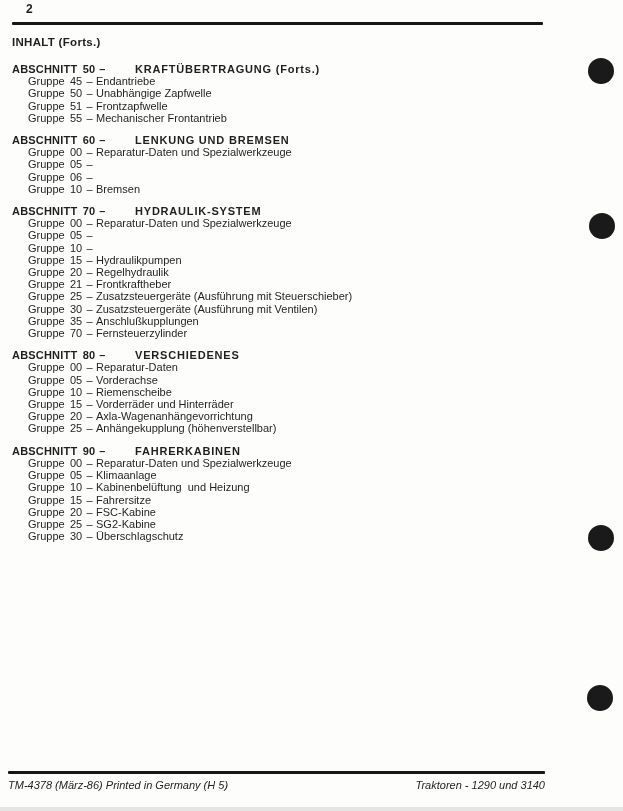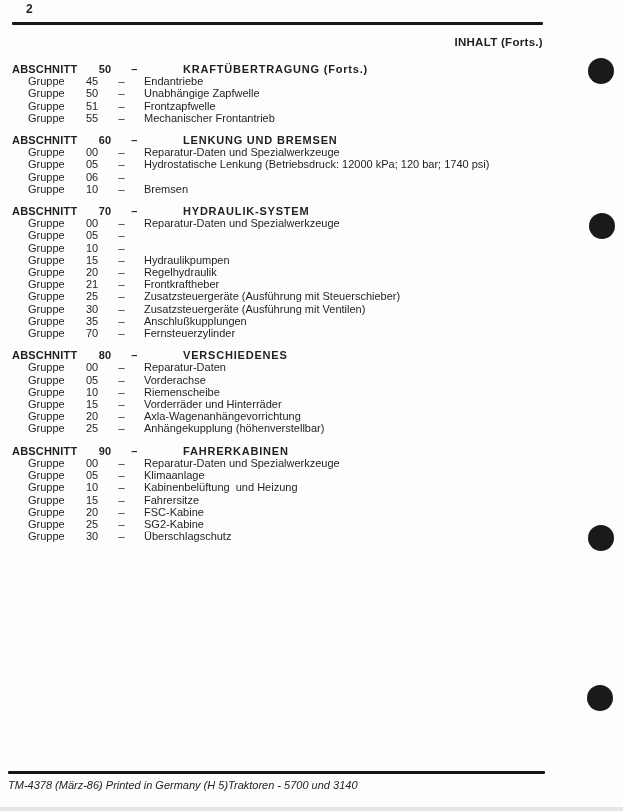--- a/index.html
+++ b/index.html
@@ -18,42 +18,42 @@
   .page-number{
     position:absolute;left:26px;top:2px;
     font-size:12px;font-weight:bold;
   }
   .top-rule{
     position:absolute;left:12px;top:22px;width:531px;height:3px;
     background:#161616;border-radius:1px;
   }
   .page-title{
     position:absolute;left:12px;top:36px;width:531px;
-    text-align:right;font-size:11.5px;font-weight:bold;letter-spacing:0.3px;
+    text-align:left;font-size:11.5px;font-weight:bold;letter-spacing:0.3px;
   }
   .toc{
     position:absolute;left:12px;top:63px;width:560px;
     font-size:11px;line-height:12.2px;
   }
   .section + .section{margin-top:10px;}
-  .line{display:flex;white-space:pre;gap:16px;}
+  .line{display:flex;white-space:pre;}
   .lbl,.num,.dash,.ttl{display:inline-block;}
   .heading{font-weight:bold;letter-spacing:0.2px;}
   .heading .lbl{width:70px;}
   .heading .ttl{letter-spacing:0.8px;margin-left:26px;}
   .num{width:14px;text-align:center;}
   .dash{width:13px;text-align:center;}
   .group .lbl{margin-left:16px;width:41px;}
   .footer-rule{
     position:absolute;left:8px;top:771px;width:537px;height:3px;
     background:#161616;border-radius:1px;
   }
   .footer{
     position:absolute;left:8px;top:779px;width:537px;
-    display:flex;
+    display:flex;justify-content:space-between;
     font-size:11px;font-style:italic;color:#242424;
   }
   .binding-dot{
     position:absolute;width:26px;height:26px;border-radius:50%;
     background:#1a1a1a;
   }
   .dot-1{left:588px;top:58px;}
   .dot-2{left:589px;top:213px;}
   .dot-3{left:588px;top:525px;}
   .dot-4{left:587px;top:685px;}
@@ -119,21 +119,20 @@
     <span class="lbl">Gruppe</span>
     <span class="num">00</span>
     <span class="dash">–</span>
     <span class="ttl">Reparatur-Daten und Spezialwerkzeuge</span>
   </div>
 
   <div class="line group">
     <span class="lbl">Gruppe</span>
     <span class="num">05</span>
     <span class="dash">–</span>
-    <span class="ttl">Hydrostatische Lenkung (Betriebsdruck: 12000 kPa; 120 bar; 1740 psi)</span>
   </div>
 
   <div class="line group">
     <span class="lbl">Gruppe</span>
     <span class="num">06</span>
     <span class="dash">–</span>
   </div>
 
   <div class="line group">
     <span class="lbl">Gruppe</span>
@@ -327,21 +326,21 @@
     <span class="dash">–</span>
     <span class="ttl">Überschlagschutz</span>
   </div>
 </div>
 </div>
 
   <div class="footer-rule"></div>
 
   <div class="footer">
     <span>TM-4378 (März-86) Printed in Germany (H 5)</span>
-    <span>Traktoren - 5700 und 3140</span>
+    <span>Traktoren - 1290 und 3140</span>
   </div>
 
   <div class="binding-dot dot-1"></div>
   <div class="binding-dot dot-2"></div>
   <div class="binding-dot dot-3"></div>
   <div class="binding-dot dot-4"></div>
 
 </div>
 
 </body></html>

